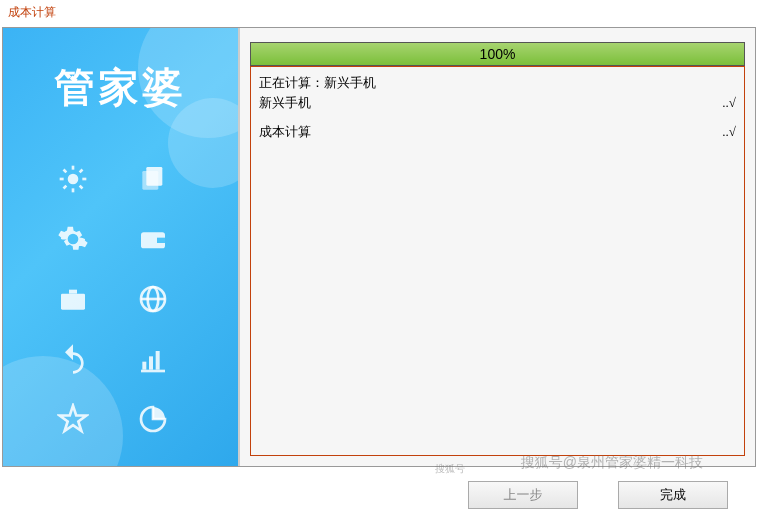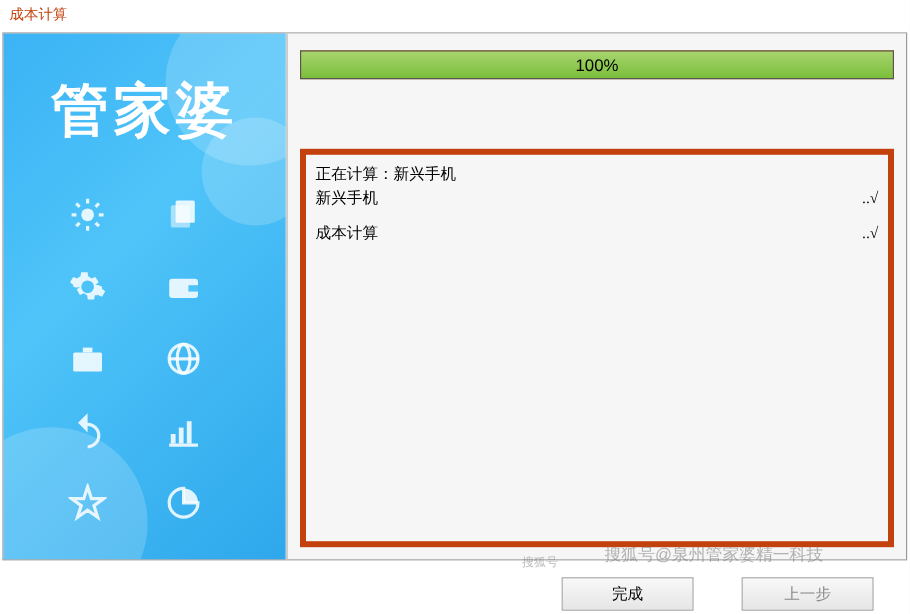--- a/index.html
+++ b/index.html
@@ -33,21 +33,21 @@
     .sidebar-deco {
       position: absolute;
       border-radius: 50%;
       background: rgba(255,255,255,0.18);
     }
     .deco1 { width: 140px; height: 140px; top: -30px; right: -40px; }
     .deco2 { width: 90px; height: 90px; top: 70px; right: -20px; }
     .deco3 { width: 160px; height: 160px; bottom: -50px; left: -40px; }
     .sidebar-title {
       color: #fff;
-      font-size: 48px;
+      font-size: 40px;
       font-weight: bold;
       text-align: center;
       margin-top: 32px;
       letter-spacing: 4px;
       position: relative;
     }
     .icon-grid {
       position: absolute;
       top: 125px;
       left: 40px;
@@ -68,48 +68,47 @@
       background: #f6f6f6;
       padding: 14px 10px 10px 10px;
       border-left: 2px solid #ccc;
       display: flex;
       flex-direction: column;
     }
     .progress-wrap {
       border: 1px solid #555;
       height: 24px;
       position: relative;
-      background: #a16207;
-      margin-bottom: 14px;
+      background: #fdba74;
+      margin-bottom: 0;
     }
     .progress-fill {
       position: absolute;
       top: 0; left: 0; bottom: 0;
       width: 100%;
       background: linear-gradient(to bottom, #a7d46f, #7bbf3a);
     }
     .progress-text {
       position: absolute;
       top: 0; left: 0; right: 0; bottom: 0;
       display: flex;
       align-items: center;
       justify-content: center;
       font-size: 14px;
       color: #000;
     }
     .log-area {
       flex: 1;
-      border: 5px solid #c2410c;
+      border: 1px solid #c2410c;
       background: #f6f6f6;
       padding: 6px 8px;
       font-size: 13px;
       line-height: 1.5;
       font-family: Liberation Serif, serif;
       overflow: hidden;
-      margin-top: 44px;
     }
     .log-line { display: flex; justify-content: space-between; }
     .log-block { margin-bottom: 10px; }
     .button-bar {
       display: flex;
       justify-content: flex-end;
       gap: 40px;
       padding: 12px 30px 0 0;
     }
     .btn {
@@ -120,21 +119,21 @@
       font-size: 13px;
       cursor: pointer;
     }
     .btn:disabled {
       color: #888;
       cursor: default;
     }
     .watermark {
       position: absolute;
       bottom: 40px;
-      right: 72px;
+      right: 55px;
       color: rgba(120,120,120,0.55);
       font-size: 14px;
       pointer-events: none;
     }
     .watermark-logo {
       position: absolute;
       bottom: 36px;
       left: 435px;
       color: rgba(120,120,120,0.5);
       font-size: 10px;
@@ -250,18 +249,18 @@
         </div>
       </div>
       <div class="log-block">
       </div>
     </div>
   </div>
 
 </div>
 
 <div class="button-bar">
+  <button class="btn" disabled="">上一步</button>
   <button class="btn">完成</button>
-  <button class="btn" disabled="">上一步</button>
 </div>
 
 <div class="watermark-logo">搜狐号</div>
 <div class="watermark">搜狐号@泉州管家婆精一科技</div>
 
 </body></html>

